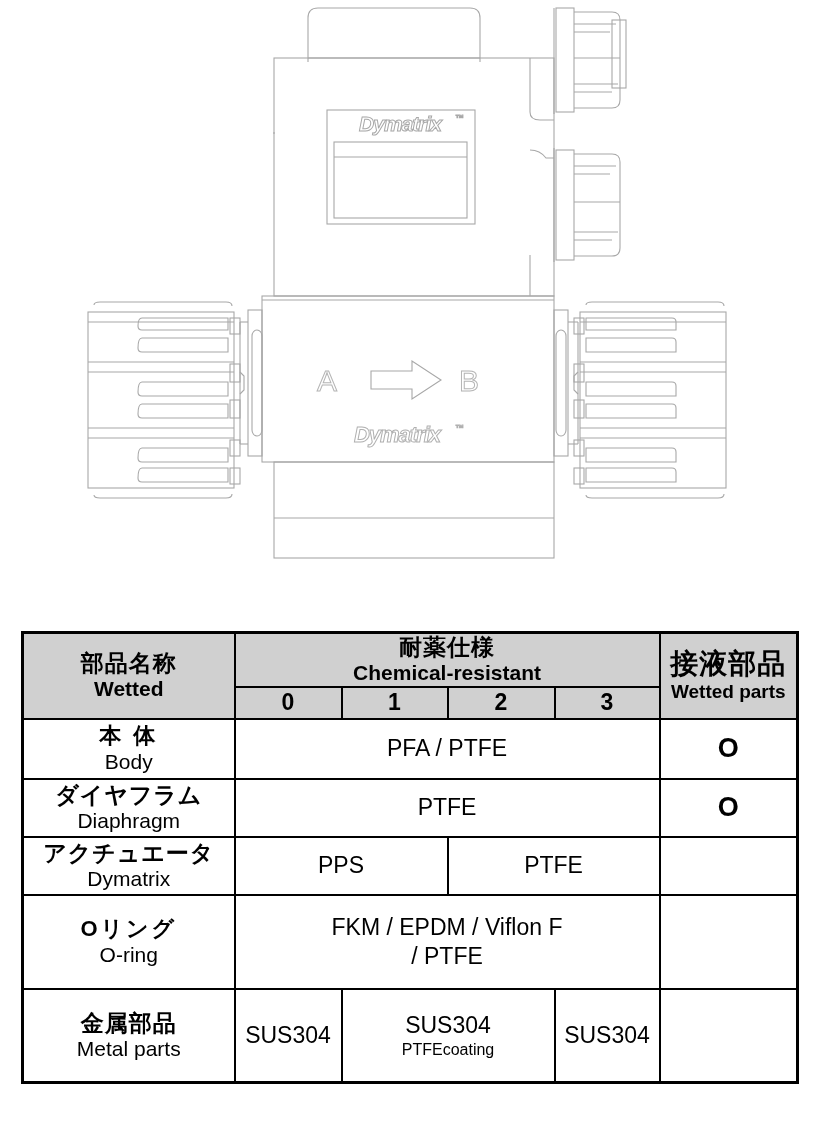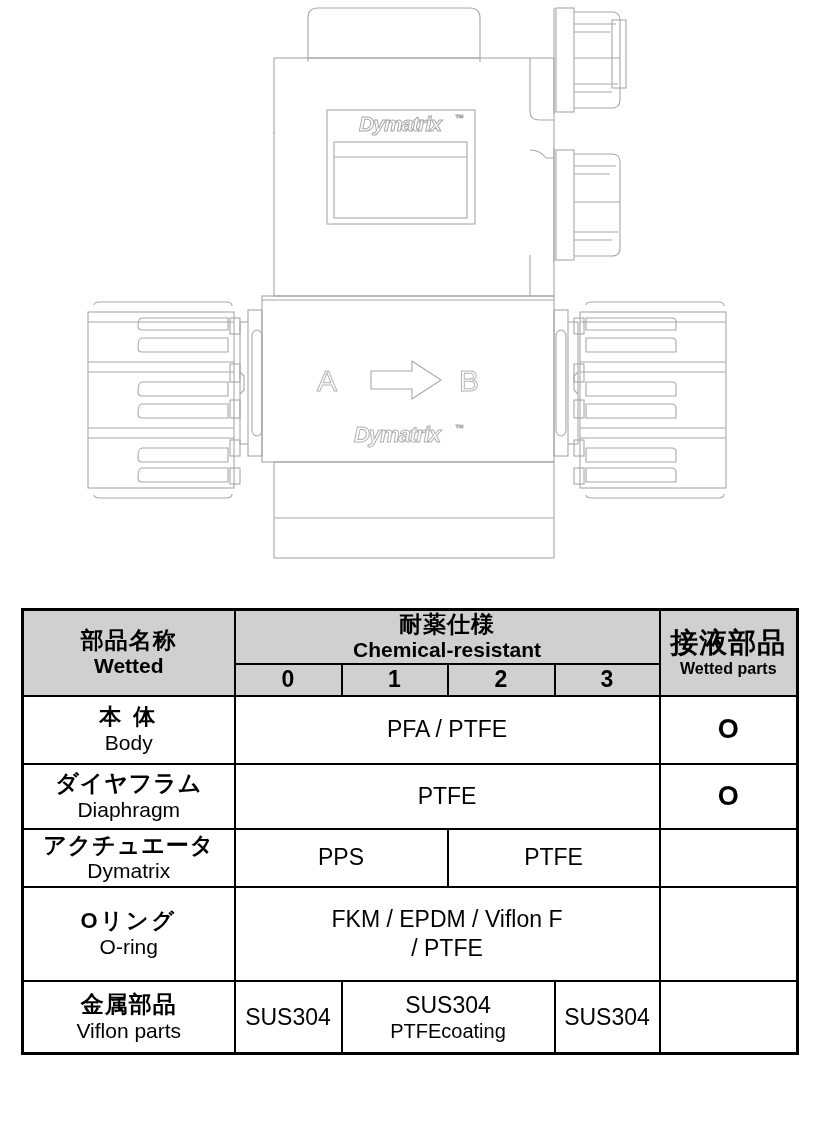--- a/index.html
+++ b/index.html
@@ -24,21 +24,21 @@
     height: 600px;
   }
   #drawing-area svg {
     display: block;
   }
 
   
   #spec-table-wrap {
     position: absolute;
     left: 21px;
-    top: 608px;
+    top: 631px;
     width: 775px;
   }
   table.spec {
     border-collapse: collapse;
     table-layout: fixed;
     width: 775px;
     border: 3px solid #000;
   }
   table.spec td, table.spec th {
     border: 2px solid #000;
@@ -60,33 +60,33 @@
     font-weight: bold;
     font-size: 22px;
     line-height: 1.15;
     letter-spacing: 3px;
   }
   .en {
     font-size: 21px;
     line-height: 1.2;
   }
   .en-sm {
-    font-size: 16px;
+    font-size: 19px;
     line-height: 1.2;
   }
   .num {
     font-size: 23px;
     line-height: 1.1;
   }
   .val {
     font-size: 23px;
     line-height: 1.25;
   }
   .val-sub {
-    font-size: 20px;
+    font-size: 16px;
     line-height: 1.2;
   }
   .circ {
     font-size: 27px;
     font-weight: bold;
     line-height: 1;
   }
   .cell-pad {
     padding: 6px 2px;
   }
@@ -268,30 +268,30 @@
       </tr>
       <tr>
         <th class="hdr num" style="height:30px">0</th>
         <th class="hdr num">1</th>
         <th class="hdr num">2</th>
         <th class="hdr num">3</th>
       </tr>
     </thead>
     <tbody>
 
-      <tr style="height:68px">
+      <tr style="height:60px">
         <td class="cell-pad">
           <div class="jp-wide">本 体</div>
           <div class="en">Body</div>
         </td>
         <td class="val" colspan="4">PFA / PTFE</td>
         <td class="circ">O</td>
       </tr>
 
-      <tr style="height:65px">
+      <tr style="height:58px">
         <td class="cell-pad">
           <div class="jp">ダイヤフラム</div>
           <div class="en">Diaphragm</div>
         </td>
         <td class="val" colspan="4">PTFE</td>
         <td class="circ">O</td>
       </tr>
 
       <tr style="height:58px">
         <td class="cell-pad">
@@ -308,24 +308,24 @@
           <div class="jp-wide">Oリング</div>
           <div class="en">O-ring</div>
         </td>
         <td colspan="4">
           <div class="val">FKM / EPDM / Viflon F</div>
           <div class="val">/ PTFE</div>
         </td>
         <td class="circ"></td>
       </tr>
 
-      <tr style="height:73px">
+      <tr style="height:94px">
         <td class="cell-pad">
           <div class="jp">金属部品</div>
-          <div class="en">Viflon parts</div>
+          <div class="en">Metal parts</div>
         </td>
         <td class="val">SUS304</td>
         <td colspan="2">
           <div class="val">SUS304</div>
           <div class="val-sub">PTFEcoating</div>
         </td>
         <td class="val">SUS304</td>
         <td class="circ"></td>
       </tr>
     </tbody>

